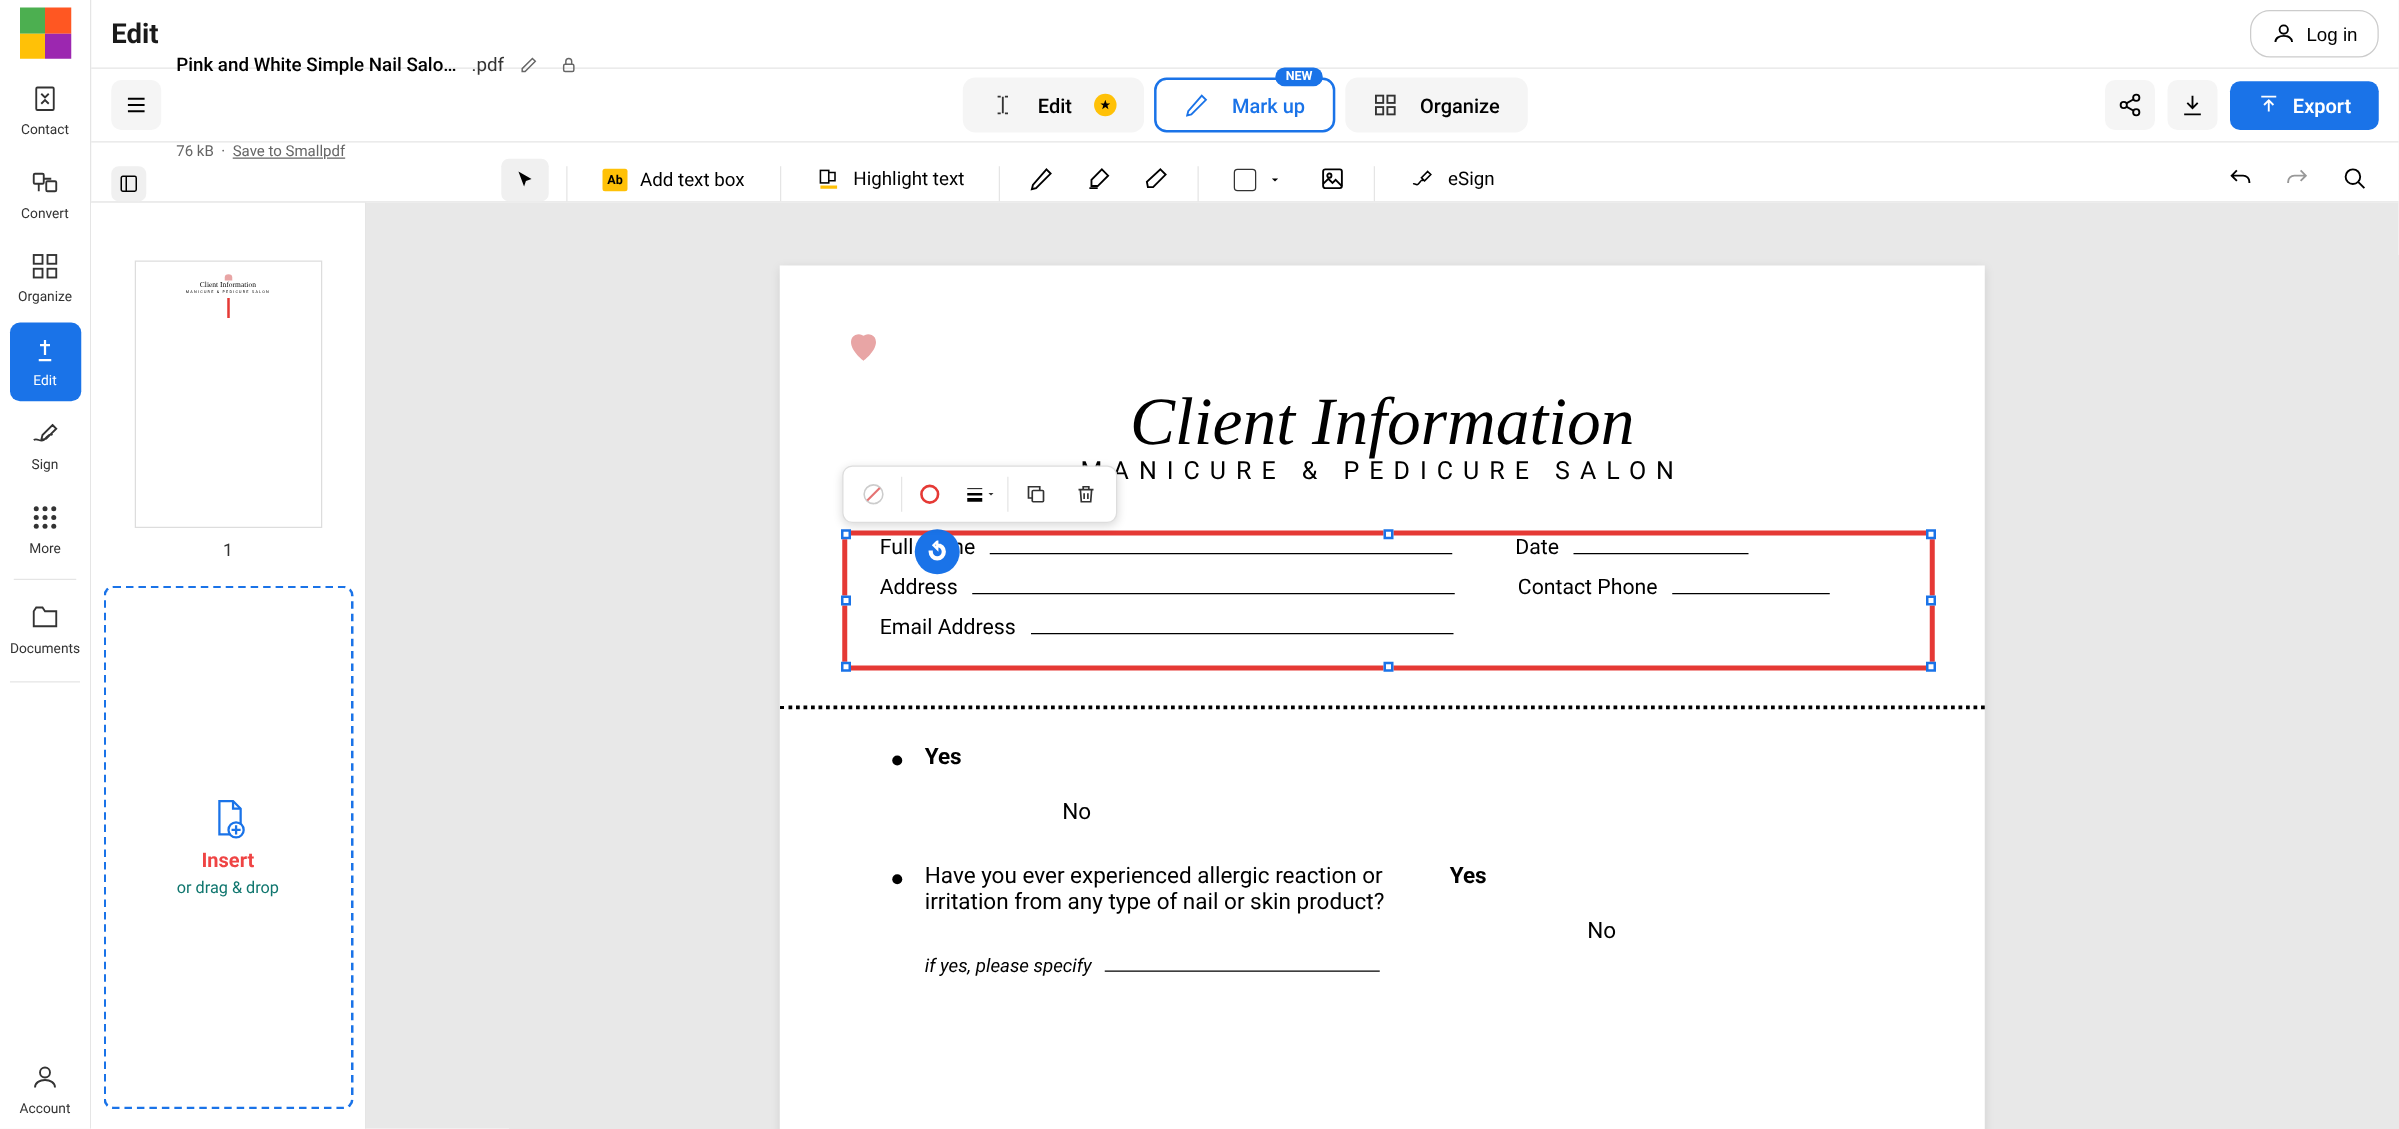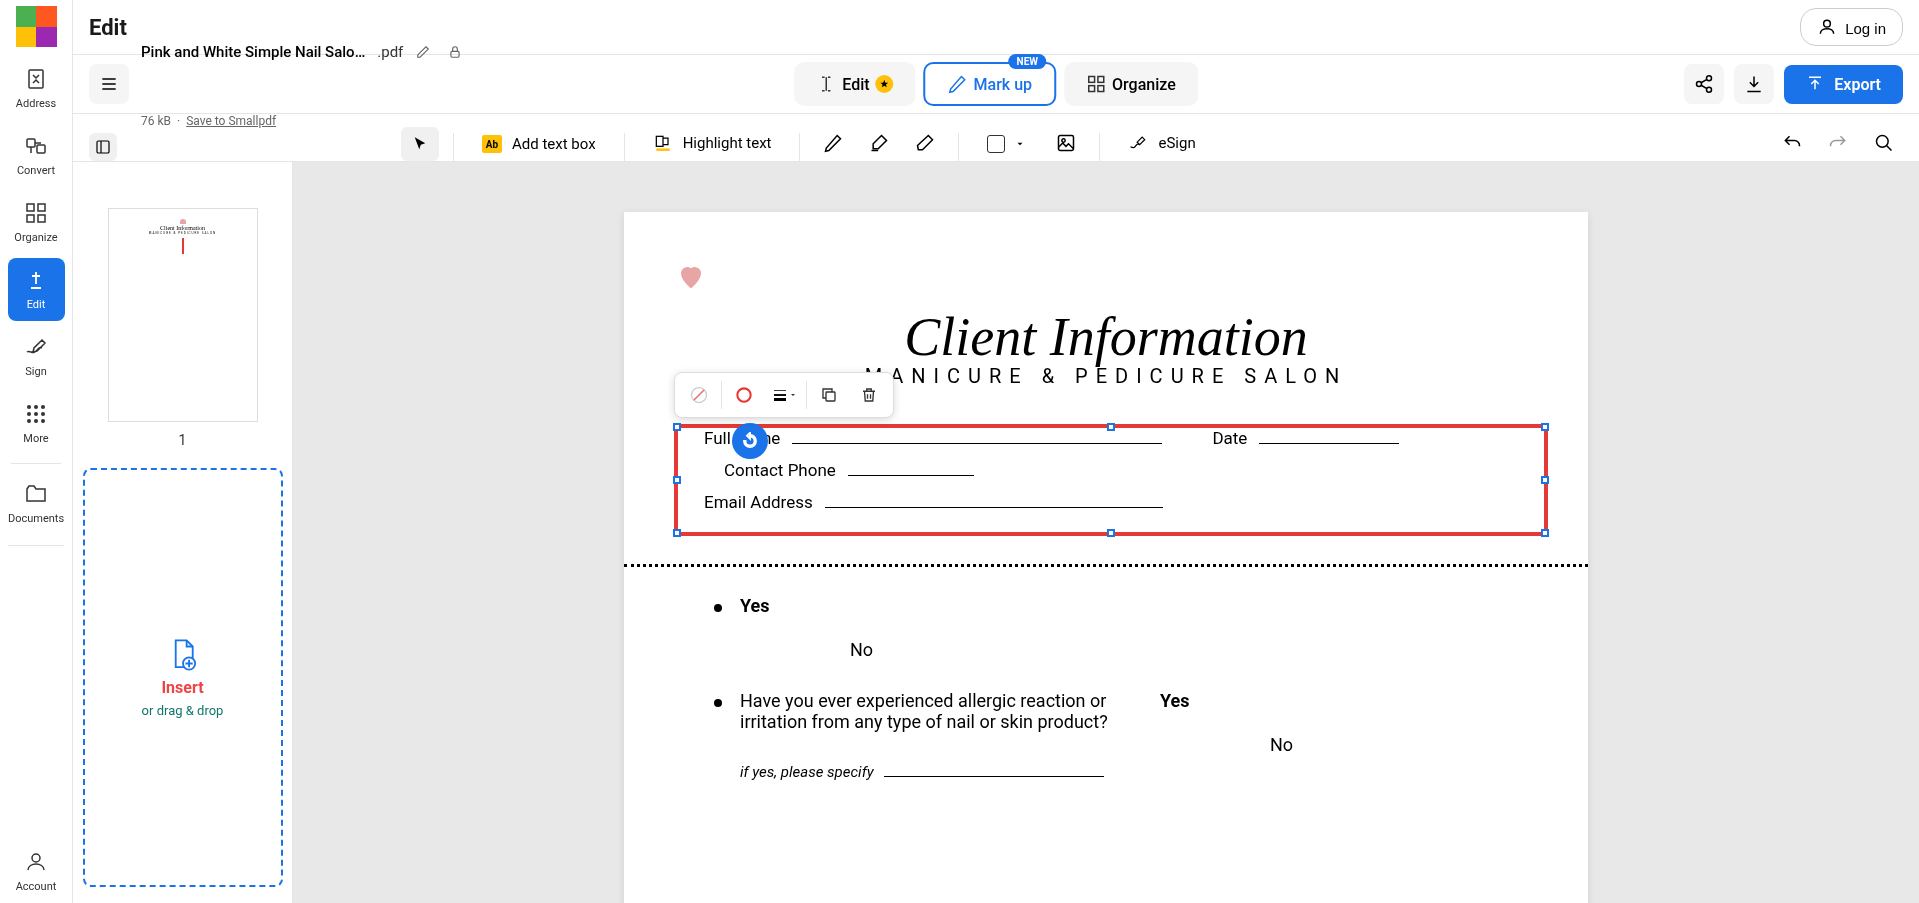--- a/index.html
+++ b/index.html
@@ -31,21 +31,21 @@
 .menu-btn { width: 40px; height: 40px; display: flex; align-items: center; justify-content: center; background: #f5f5f5; border-radius: 8px; cursor: pointer; }
 .file-info { display: flex; flex-direction: column; gap: 2px; justify-content: center; }
 .file-name-row { display: flex; align-items: center; gap: 8px; }
 .file-name { font-size: 15px; font-weight: 500; }
 .file-ext { font-size: 15px; color: #333; margin-left: 4px; }
 .file-icon-btn { width: 24px; height: 24px; display: flex; align-items: center; justify-content: center; cursor: pointer; color: #666; }
 .file-meta { font-size: 12px; color: #666; display: flex; gap: 6px; margin-top: 48px; }
 .file-meta a { color: #666; text-decoration: underline; cursor: pointer; }
 
 .mode-tabs { display: flex; gap: 8px; margin-left: auto; margin-right: auto; position: absolute; left: 50%; transform: translateX(-50%); }
-.mode-tab { display: flex; align-items: center; gap: 6px; padding: 10px 22px; border-radius: 10px; background: #f5f5f5; cursor: pointer; font-size: 16px; font-weight: 500; position: relative; }
+.mode-tab { display: flex; align-items: center; gap: 18px; padding: 10px 22px; border-radius: 10px; background: #f5f5f5; cursor: pointer; font-size: 16px; font-weight: 500; position: relative; }
 .mode-tab.active { background: #fff; border: 2px solid #1a73e8; color: #1a73e8; }
 .mode-tab.active svg { stroke: #1a73e8; }
 .new-badge { position: absolute; top: -10px; right: 8px; background: #1a73e8; color: #fff; font-size: 10px; font-weight: 700; padding: 2px 8px; border-radius: 10px; }
 .star-badge { width: 18px; height: 18px; background: #ffc107; border-radius: 50%; display: flex; align-items: center; justify-content: center; }
 
 .file-actions { margin-left: auto; display: flex; gap: 10px; align-items: center; }
 .icon-btn { width: 40px; height: 40px; display: flex; align-items: center; justify-content: center; background: #f5f5f5; border-radius: 8px; cursor: pointer; }
 .export-btn { display: flex; align-items: center; gap: 10px; padding: 10px 22px; background: #1a73e8; color: #fff; border-radius: 8px; cursor: pointer; font-size: 16px; font-weight: 600; }
 
 
@@ -120,21 +120,21 @@
       <div class="logo-sq" style="background:#4caf50"></div>
       <div class="logo-sq" style="background:#ff5722"></div>
       <div class="logo-sq" style="background:#ffc107"></div>
       <div class="logo-sq" style="background:#9c27b0"></div>
     </div>
     <div class="sidebar-item">
       <svg viewBox="0 0 24 24" fill="none" stroke="currentColor" stroke-width="1.5">
           <rect x="5" y="3" width="14" height="18" rx="1"></rect>
           <path d="M9 8l3 3 3-3M9 16l3-3 3 3"></path>
         </svg>
-      <span>Address</span>
+      <span>Contact</span>
     </div>
     <div class="sidebar-item">
       <svg viewBox="0 0 24 24" fill="none" stroke="currentColor" stroke-width="1.5">
           <rect x="3" y="5" width="8" height="8" rx="1"></rect>
           <rect x="13" y="11" width="8" height="8" rx="1"></rect>
           <path d="M11 9h6M7 13v6"></path>
         </svg>
       <span>Convert</span>
     </div>
     <div class="sidebar-item">
@@ -477,20 +477,24 @@
               <div class="form-field">
                   <span>Full Name</span>
                   <span class="form-line" style="width:370px"></span>
                 </div>
               <div class="form-field" style="margin-left:20px">
                   <span>Date</span>
                   <span class="form-line" style="width:140px"></span>
                 </div>
             </div>
             <div class="form-row">
+              <div class="form-field">
+                  <span>Address</span>
+                  <span class="form-line" style="width:386px"></span>
+                </div>
               <div class="form-field" style="margin-left:20px">
                   <span>Contact Phone</span>
                   <span class="form-line" style="width:126px"></span>
                 </div>
             </div>
             <div class="form-row">
               <div class="form-field">
                   <span>Email Address</span>
                   <span class="form-line" style="width:338px"></span>
                 </div>

